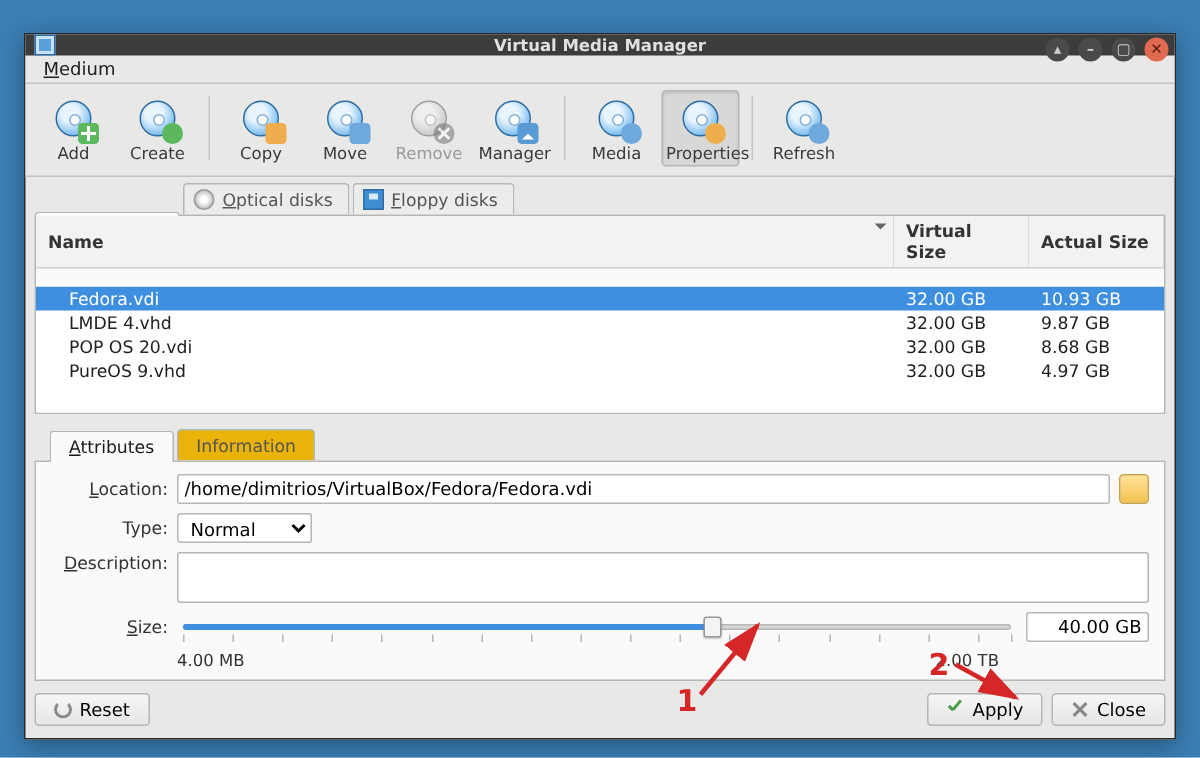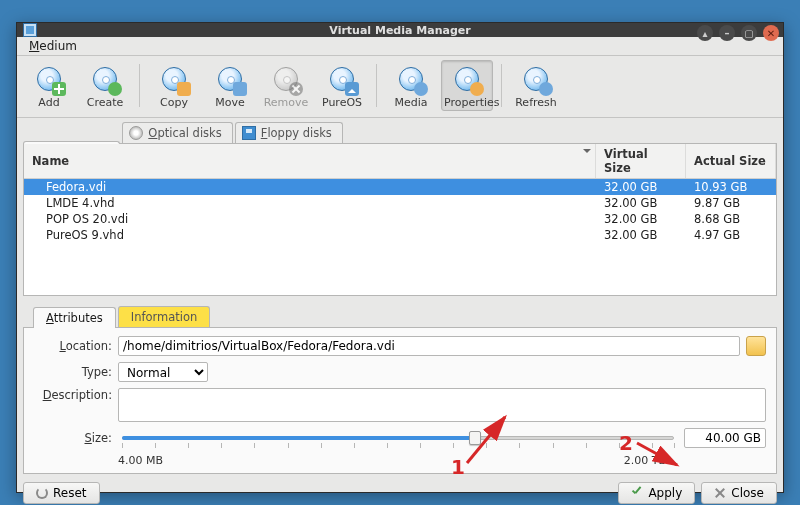--- a/index.html
+++ b/index.html
@@ -152,27 +152,27 @@
     border-right:1px solid #dcdcdb;
     position:relative;
   }
   .table th.name{width:auto;}
   .table th.vs{width:90px;}
   .table th.as{width:90px;}
   .th-sort{position:absolute;right:4px;top:5px;width:0;height:0;border:4px solid transparent;border-top-color:#666;}
   .table td{padding:1px 8px;border-right:1px solid transparent;}
   .table tr.row td:first-child{padding-left:22px;}
   .table tr.selected{background:#3e8fe0;color:#fff;}
-  .tbody-wrap{height:116px;overflow:auto;background:#fff;}
+  .tbody-wrap{height:84px;overflow:auto;background:#fff;margin-top:12px;}
   .hspacer{height:6px;}
 
   
   .attrtabs{display:flex;margin:4px 6px 0 16px;}
   .atab{
-    border:1px solid #b6b6b5;border-bottom:none;background:#fde047;
+    border:1px solid #b6b6b5;border-bottom:none;background:#eab308;
     padding:3px 12px;border-radius:3px 3px 0 0;color:#555;cursor:pointer;font-size:11.5px;margin-right:2px;
   }
   .atab.active{background:#fafafa;color:#1a1a1a;position:relative;top:1px;}
   .attrpanel{
     margin:0 6px 6px 6px;border:1px solid #b6b6b5;background:#fafafa;padding:8px 10px 6px 10px;
   }
   .form-row{display:flex;align-items:center;margin-bottom:6px;gap:6px;}
   .form-row label{width:78px;text-align:right;color:#333;font-size:11.5px;}
   select,input[type=text]{
     border:1px solid #b6b6b5;background:#fff;padding:2px 4px;font:inherit;border-radius:2px;height:20px;
@@ -287,21 +287,21 @@
           <div class="disk"></div>
           <div class="badge x"></div>
         </div>
       <div>Remove</div>
     </div>
     <div class="tbtn">
       <div class="ico">
           <div class="disk"></div>
           <div class="badge up"></div>
         </div>
-      <div>PureOS</div>
+      <div>Manager</div>
     </div>
     <div class="sep"></div>
     <div class="tbtn">
       <div class="ico">
           <div class="disk"></div>
           <div class="badge search"></div>
         </div>
       <div>Media</div>
     </div>
     <div class="tbtn pressed">

